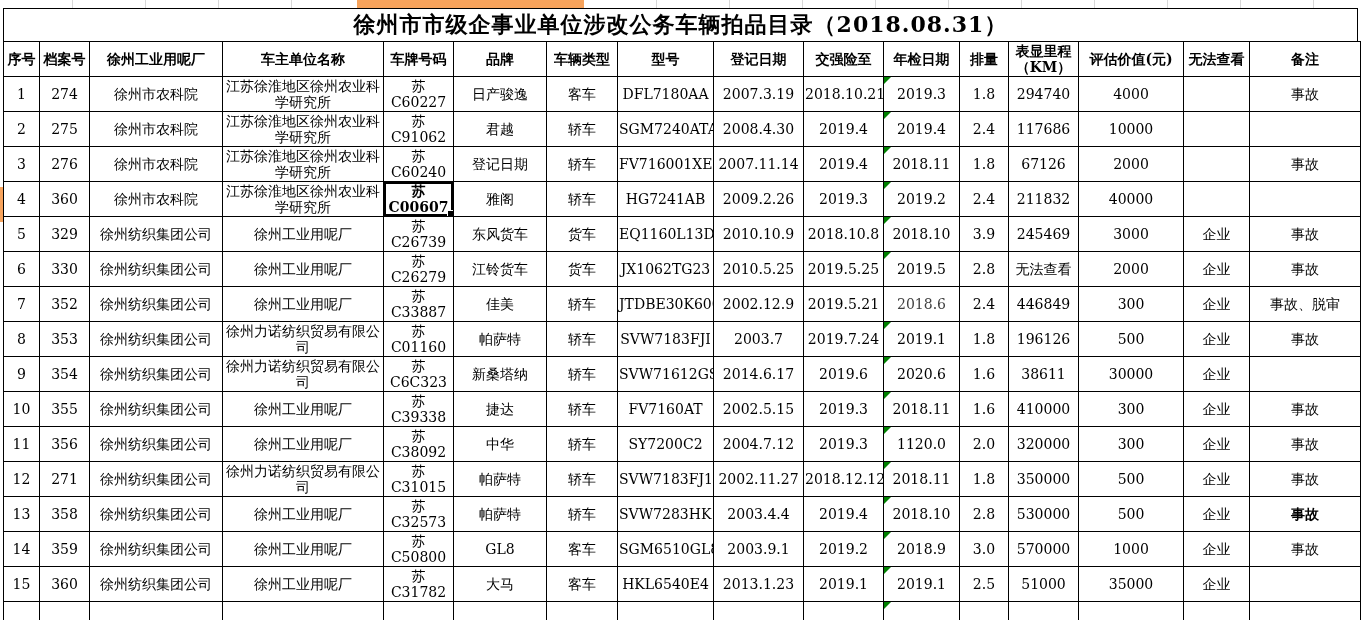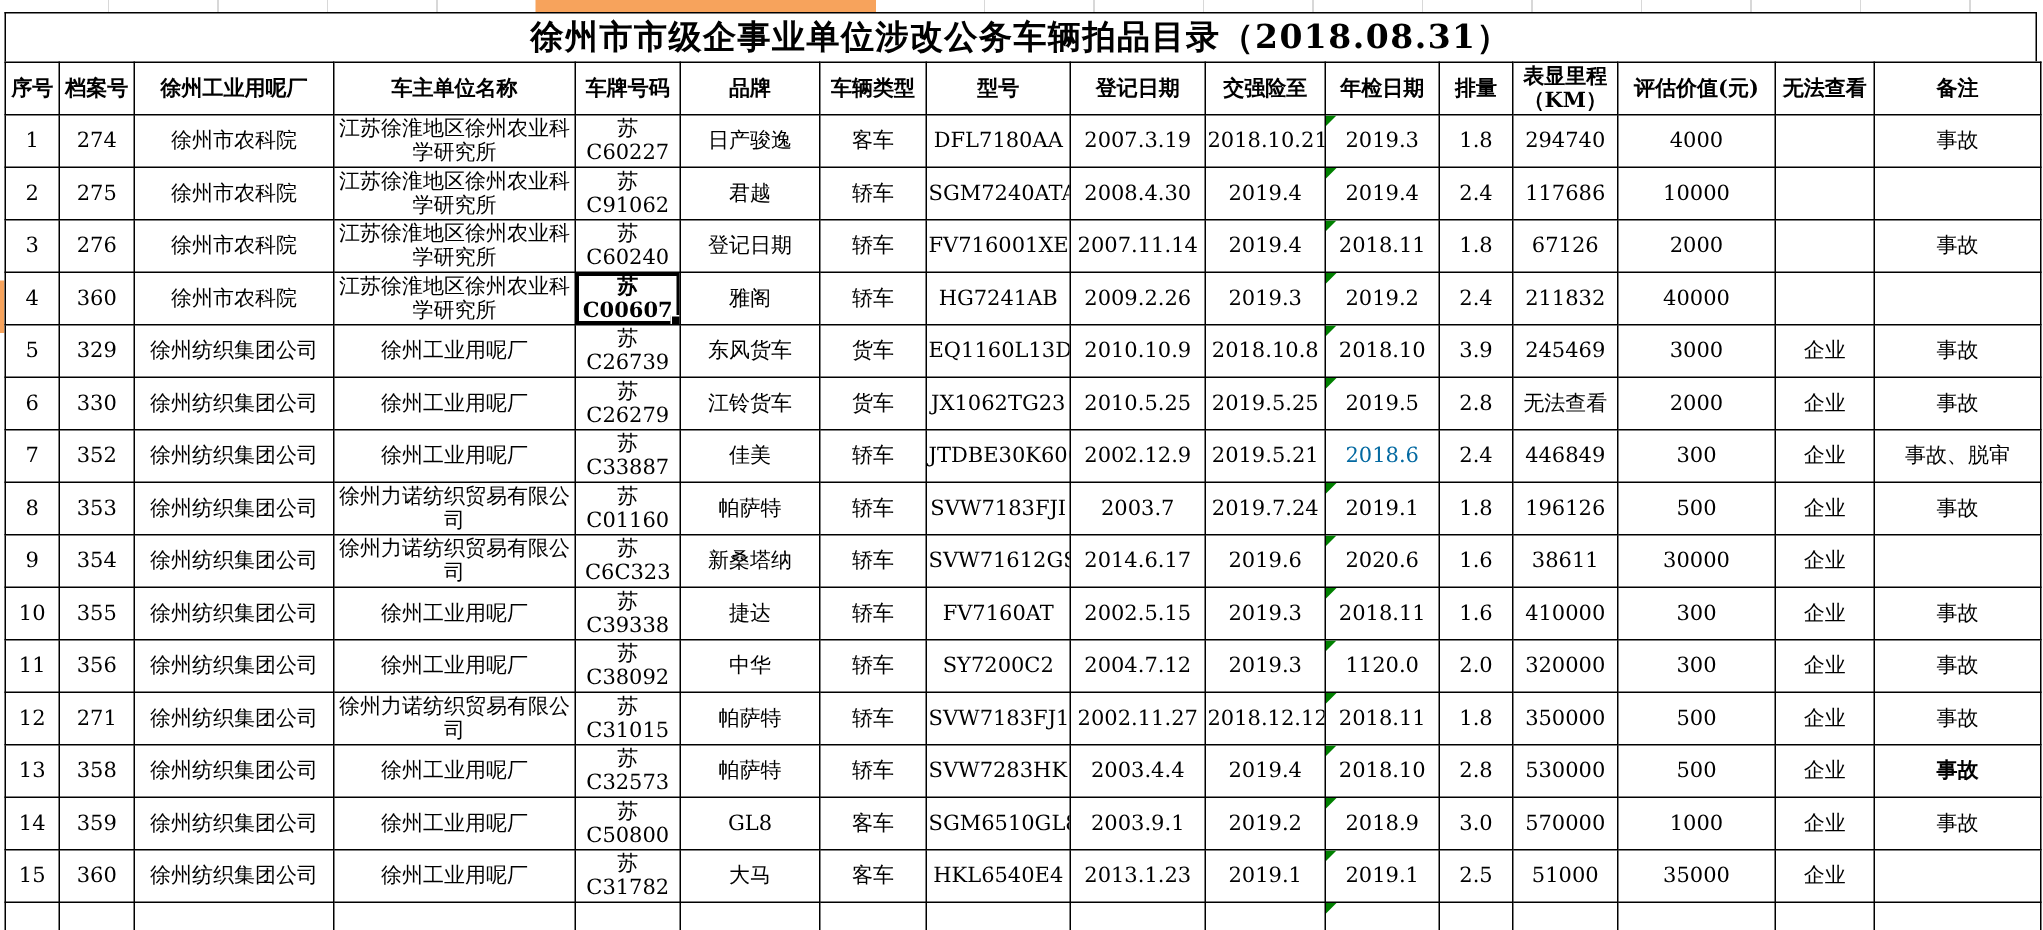--- a/index.html
+++ b/index.html
@@ -42,21 +42,21 @@
     font-size:14px;line-height:16px;
     padding:0 1px;overflow:hidden;
     height:35px;box-sizing:border-box;
   }
   table.sheet th{font-weight:bold;}
   td.inspection-cell{position:relative;}
   .tri{
     position:absolute;left:0;top:0;width:0;height:0;
     border-top:7px solid #008000;border-right:7px solid transparent;
   }
-  .red{color:#0369a1;}
+  .red{color:#404040;}
   .bold{font-weight:bold;}
   td.selected-cell{
     position:relative;
     box-shadow:inset 0 0 0 2px #000;
     font-weight:bold;
   }
   .fill-handle{
     position:absolute;right:0;bottom:0;width:5px;height:5px;
     background:#000;border-left:1px solid #fff;border-top:1px solid #fff;
   }

